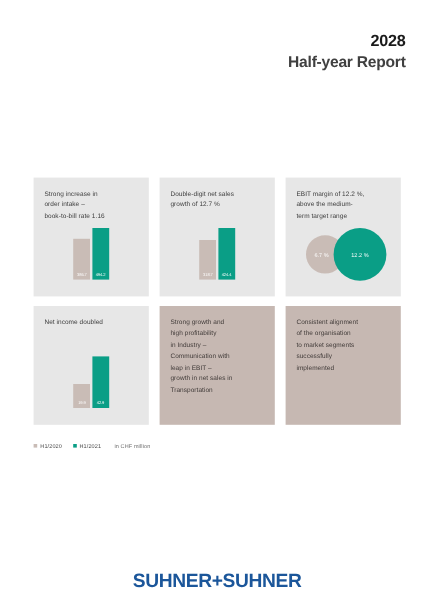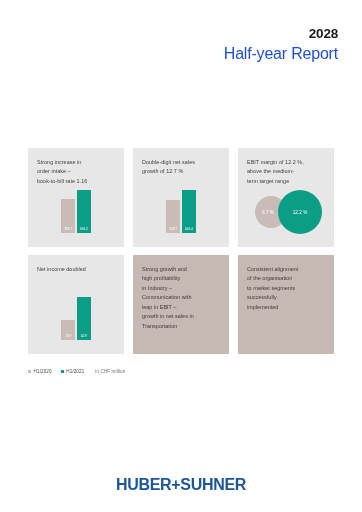--- a/index.html
+++ b/index.html
@@ -24,23 +24,23 @@
     text-align: right;
   }
   .header .year {
     font-size: 13.5px;
     font-weight: bold;
     color: #1a1a1a;
     letter-spacing: -0.2px;
     line-height: 1.25;
   }
   .header .subtitle {
-    font-size: 16px;
-    font-weight: normal;
-    color: #1d4ed8;
+    font-size: 13px;
+    font-weight: bold;
+    color: #404040;
     letter-spacing: -0.2px;
     line-height: 1.35;
   }
 
   
   .grid {
     position: absolute;
     left: 28px;
     top: 148px;
     width: 306px;
@@ -281,13 +281,13 @@
     <span class="swatch prev"></span>
     <span>H1/2020</span>
   </div>
   <div class="legend-item">
     <span class="swatch curr"></span>
     <span>H1/2021</span>
   </div>
   <span class="legend-unit">in CHF million</span>
 </div>
 
-<div class="logo">HUBER+SUHNER</div>
+<div class="logo">SUHNER+SUHNER</div>
 
 </body></html>

